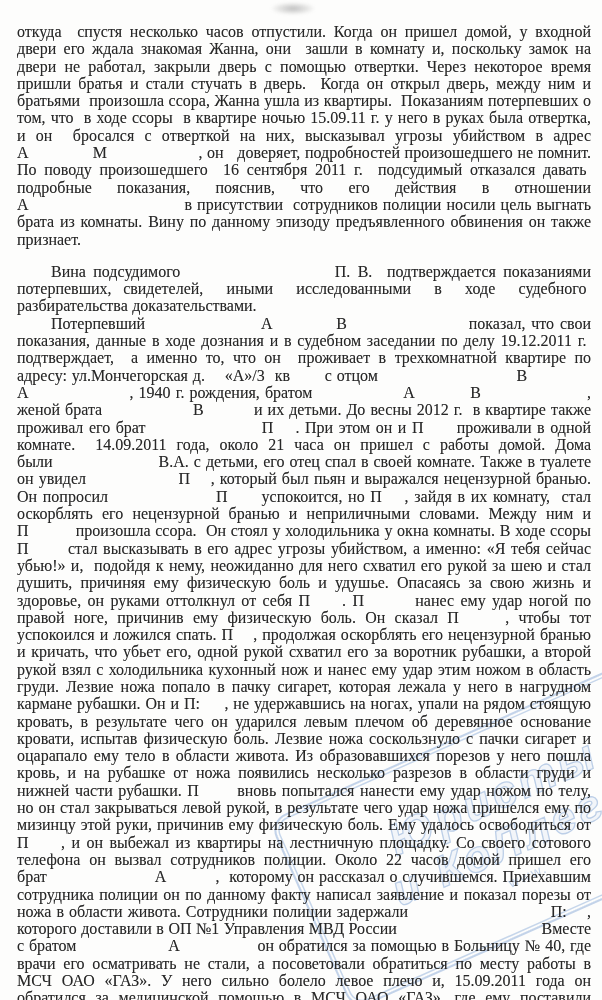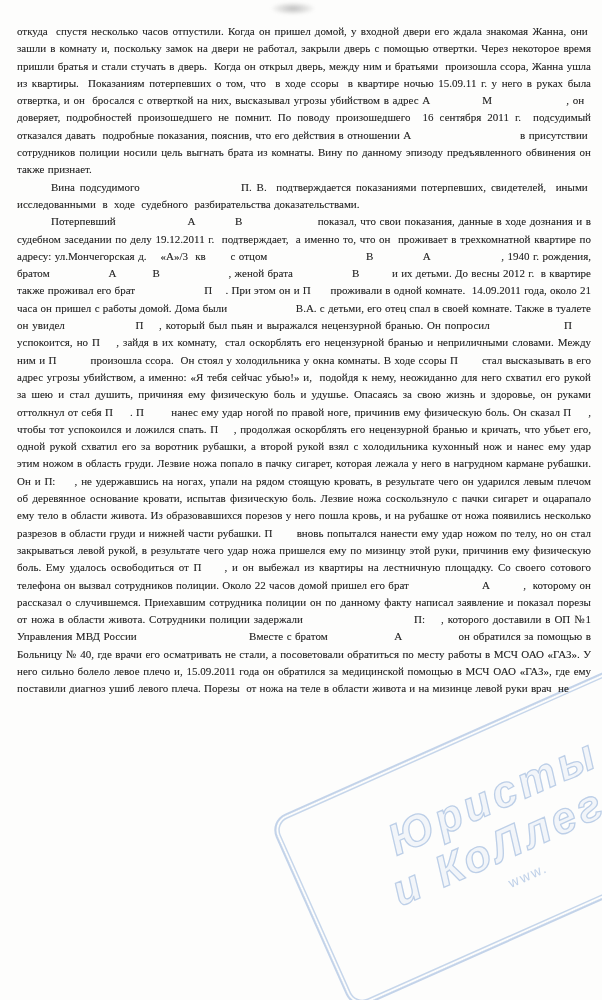--- a/index.html
+++ b/index.html
@@ -14,29 +14,29 @@
   .text-block {
     position: absolute;
     top: 23px;
     left: 17px;
     right: 11px;
     z-index: 2;
   }
   .para {
     margin: 0;
     text-align: justify;
-    font-size: 11px;
+    font-size: 16px;
     line-height: 17.3px;
     color: #282828;
     text-indent: 34px;
     text-shadow: 0 0 0.6px rgba(45,45,45,0.38);
     word-spacing: 0.5px;
   }
   .para.no-indent { text-indent: 0; }
-  .para.spaced { }
+  .para.spaced { margin-top: 15px; }
   .smudge {
     position: absolute;
     left: 270px;
     top: 2px;
     width: 46px;
     height: 13px;
     background: radial-gradient(ellipse at center, rgba(115,115,115,0.45), rgba(115,115,115,0) 70%);
     filter: blur(1.5px);
     z-index: 1;
   }

